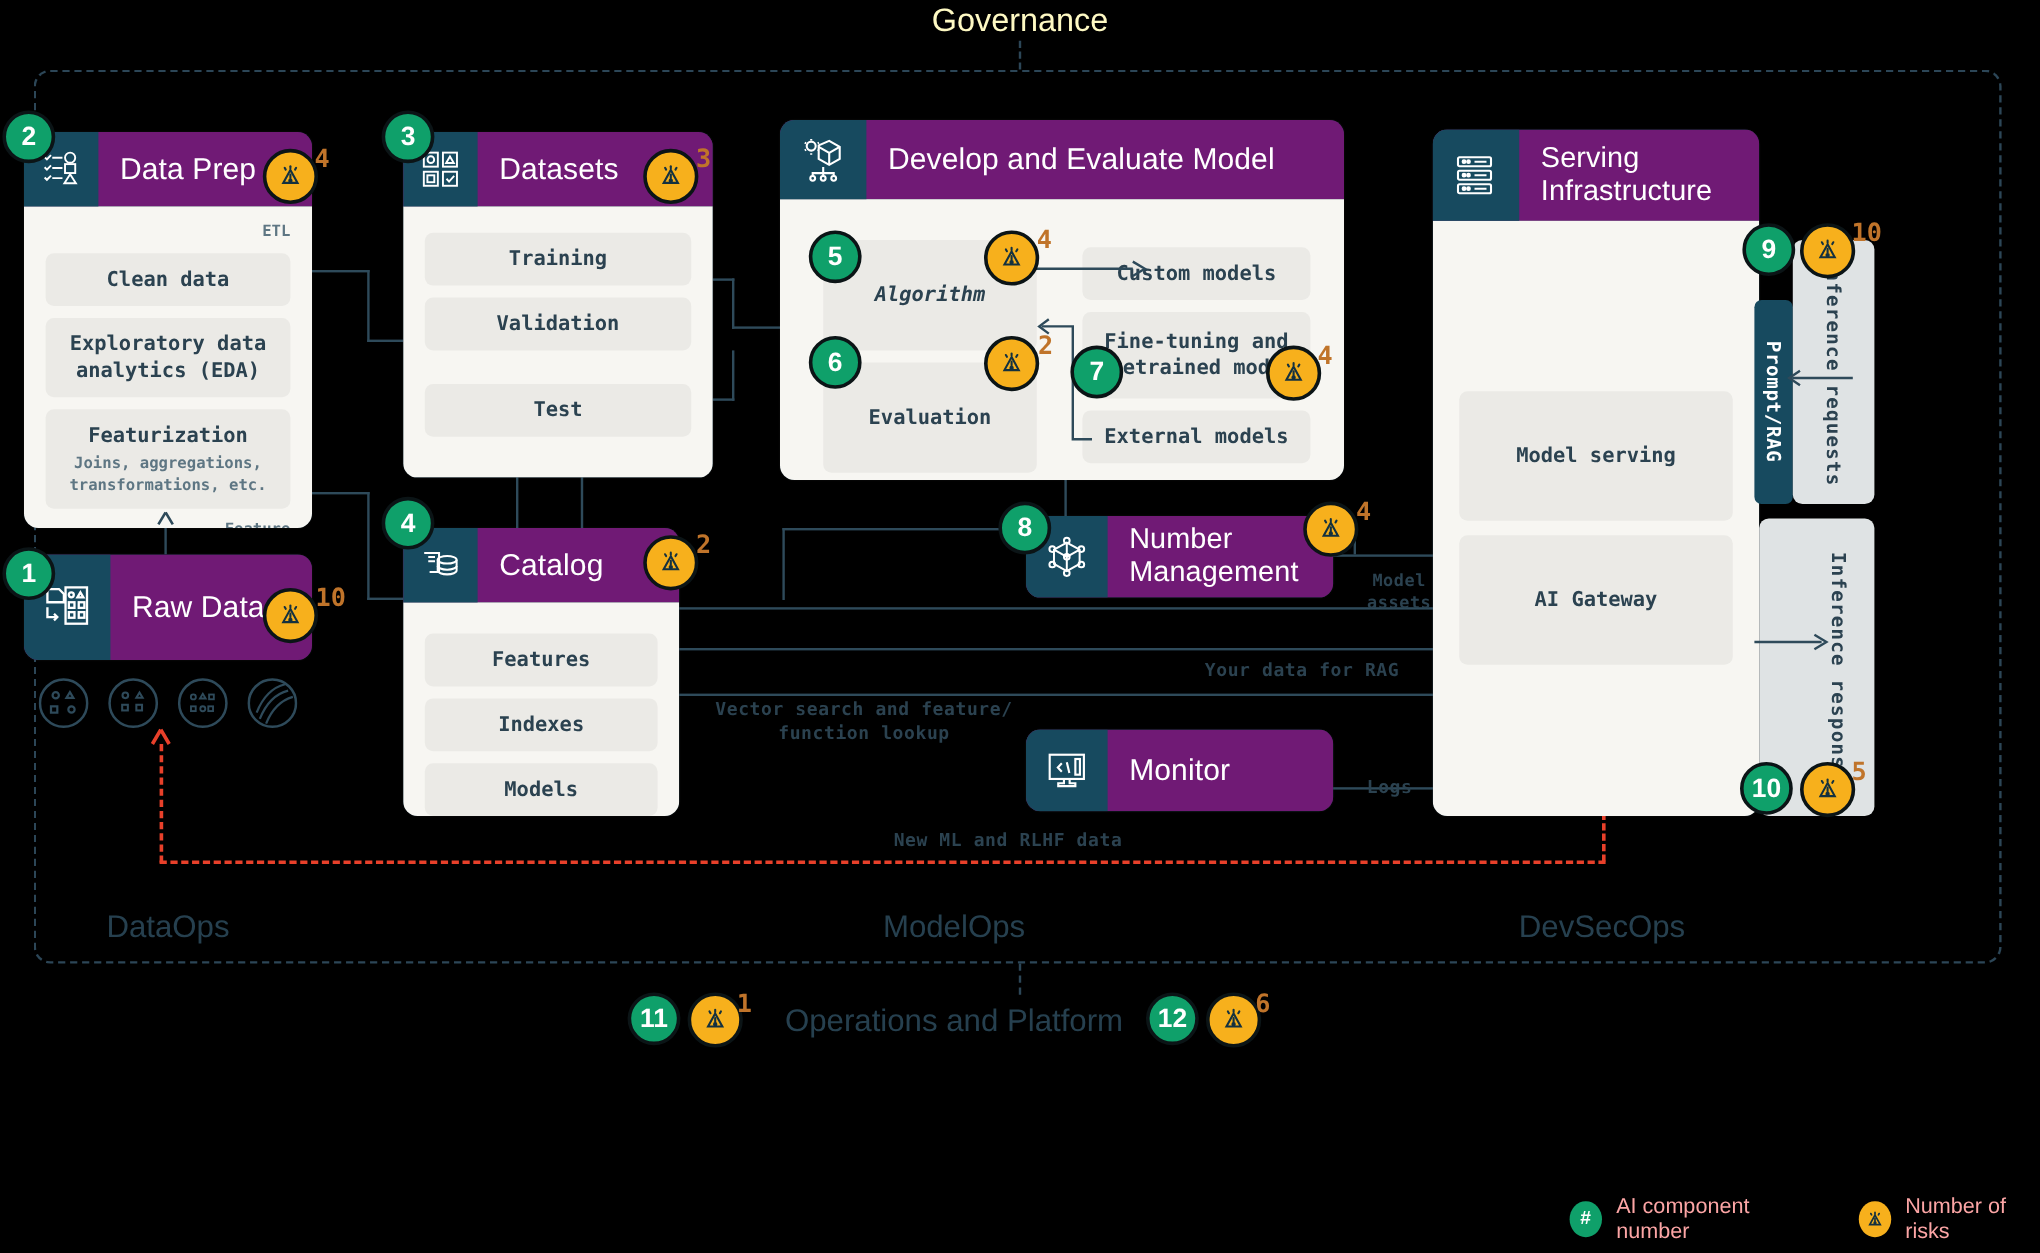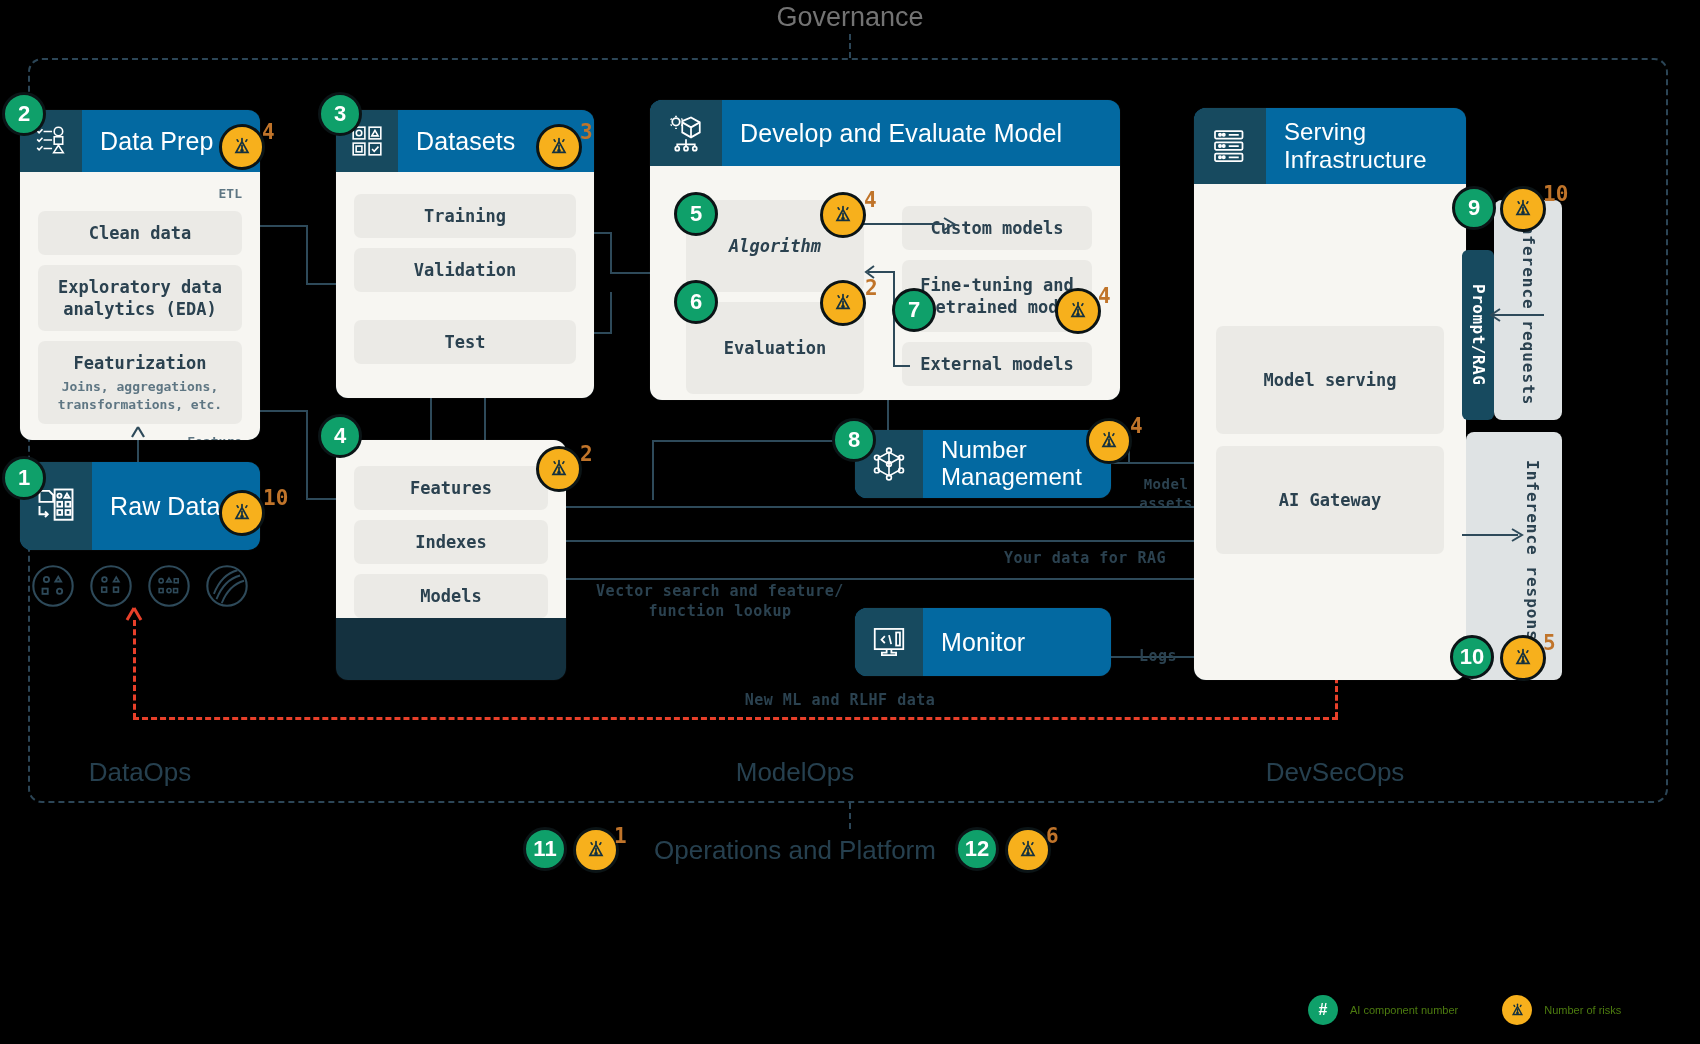--- a/index.html
+++ b/index.html
@@ -13,21 +13,21 @@
   .stage { position: absolute; inset: 0; }
   .lbl-mono {
     font-family: "DejaVu Sans Mono", monospace;
     color: #2b4250; font-weight: 700; font-size: 15px;
     letter-spacing: .5px; line-height: 1.35; text-align: center;
   }
 
   
   .gov-title {
     position: absolute; left: 0; right: 0; top: 0;
-    text-align: center; color: #737373; font-size: 27px; font-weight: 400;
+    text-align: center; color: #fef9c3; font-size: 27px; font-weight: 400;
   }
   .gov-frame {
     position: absolute;
     border: 2px dashed #2c4657;
     border-radius: 14px;
   }
   .gov-tick { position: absolute; border-left: 2px dashed #2c4657; }
 
   .ops-title {
     position: absolute; color: #26404f; font-size: 26px; text-align: center;
@@ -36,21 +36,21 @@
   
   .card {
     position: absolute;
     background: #14313f;
     border-radius: 12px;
     box-shadow: 0 0 0 1px rgba(255,255,255,.02);
     overflow: hidden;
   }
   .card-head {
     display: flex; align-items: stretch; height: 62px;
-    background: #0369a1;
+    background: #701a75;
   }
   .card-icon {
     width: 62px; flex: 0 0 62px; background: #174a5f;
     display: flex; align-items: center; justify-content: center;
   }
   .card-title {
     display: flex; align-items: center; padding-left: 18px;
     color: #ffffff; font-size: 25px; line-height: 1.12;
     font-weight: 400; letter-spacing: .1px;
   }
@@ -134,21 +134,21 @@
   .src-row { position: absolute; display: flex; gap: 16px; }
 
   
   .legend { position: absolute; display: flex; align-items: center; gap: 14px; }
   .legend-item { display: flex; align-items: center; gap: 12px; }
   .legend-dot {
     width: 30px; height: 30px; border-radius: 50%;
     display: flex; align-items: center; justify-content: center;
     color: #fff; font-size: 16px; font-weight: 700;
   }
-  .legend-text { color: #4d7c0f; font-size: 11px; }
+  .legend-text { color: #fca5a5; font-size: 18px; }
 
   .dashed-red { position: absolute; border-top: 3px dashed #e8402a; }
   .dashed-red-v { position: absolute; border-left: 3px dashed #e8402a; }
 </style>
 </head>
 <body>
 
 <div class="stage">
 
   <div class="gov-title" style="top:2px;">Governance</div>
@@ -368,20 +368,33 @@
         <line x1="12" y1="10.5" x2="12" y2="13.5"></line>
         <circle cx="12" cy="15.3" r=".9" fill="#14313f"></circle>
       <line x1="12" y1="4.2" x2="12" y2="5.8"></line>
         <line x1="7.6" y1="5.4" x2="8.4" y2="6.8"></line>
         <line x1="16.4" y1="5.4" x2="15.6" y2="6.8"></line>
     </svg>
   </div>
   <div class="risk-count" style="left:580px; top:120px;">3</div>
 
   <div class="card" style="left:336px; top:440px; width:230px; height:240px;">
+    <div class="card-head">
+      <div class="card-icon">
+        <svg width="36" height="36" viewBox="0 0 32 32" fill="none" stroke="#fff" stroke-width="1.5">
+          <path d="M4 7h11v14H8"></path>
+            <line x1="7" y1="10" x2="12" y2="10"></line>
+            <line x1="7" y1="13" x2="12" y2="13"></line>
+          <ellipse cx="21" cy="12" rx="7" ry="2.8"></ellipse>
+            <path d="M14 12v8c0 1.5 3.1 2.8 7 2.8s7-1.3 7-2.8v-8"></path>
+          <path d="M14 16.5c0 1.5 3.1 2.8 7 2.8s7-1.3 7-2.8"></path>
+        </svg>
+      </div>
+      <div class="card-title">Catalog</div>
+    </div>
     <div class="card-body" style="height:178px; padding-top:26px;">
       <div class="chip">Features</div>
       <div class="chip">Indexes</div>
       <div class="chip">Models</div>
     </div>
   </div>
   <div class="num-badge" style="left:318px; top:414px;">4</div>
   <div class="risk-badge" style="left:536px; top:446px;">
     <svg width="26" height="26" viewBox="0 0 24 24" fill="none" stroke="#14313f" stroke-width="1.6" stroke-linecap="round">
       <path d="M12 7 L17.5 17 H6.5 Z"></path>

